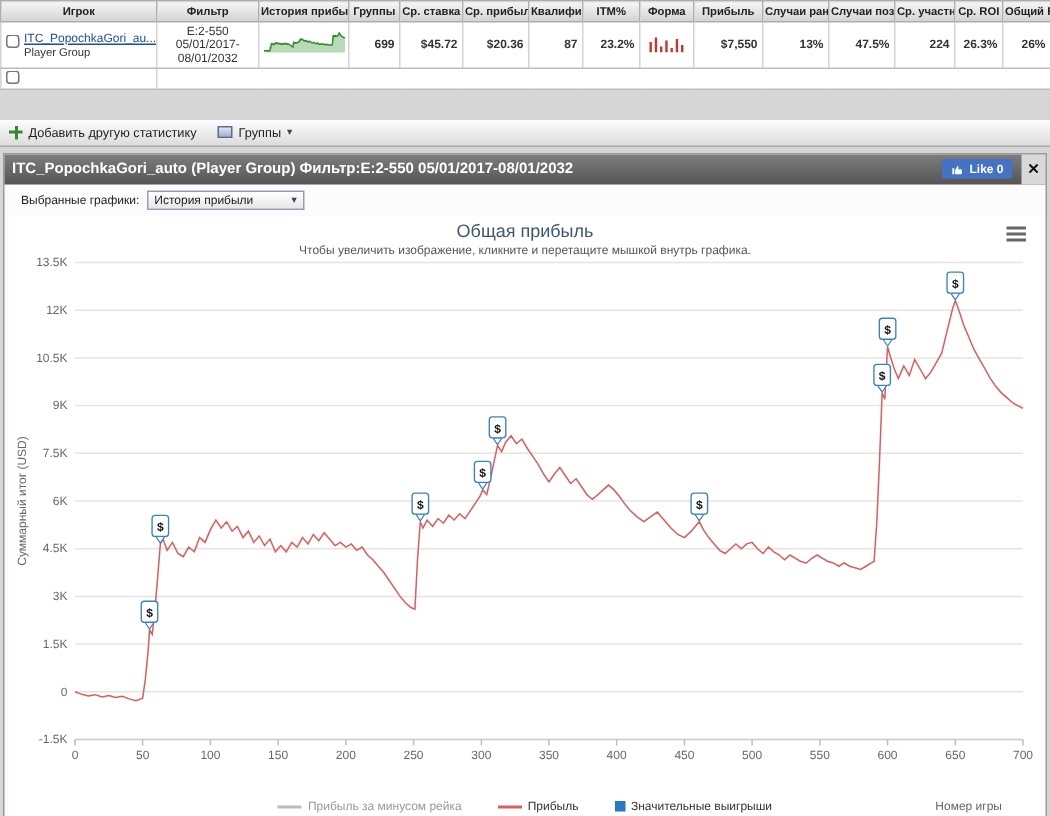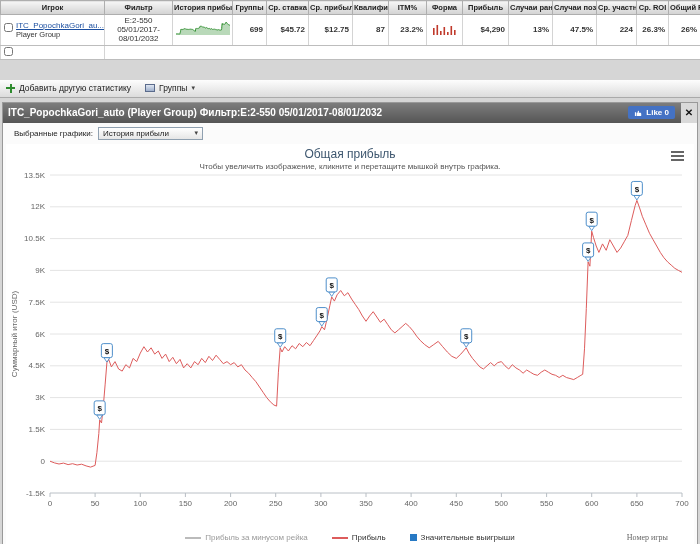--- a/index.html
+++ b/index.html
@@ -62,21 +62,21 @@
   .tk { font-size:8px; fill:#666; font-family:"Liberation Sans",sans-serif; }
   .mk { font-size:8px; font-weight:bold; fill:#111; font-family:"Liberation Sans",sans-serif; }
   .legend { position:relative; display:flex; justify-content:center; align-items:center; gap:24px;
     font-size:8px; color:#333; height:14px; }
   .leg-item { display:flex; align-items:center; gap:4px; cursor:pointer; }
   .leg-line { width:16px; border-top:2px solid; display:inline-block; }
   .leg-line.gray { border-color:#bbb; }
   .leg-line.red { border-color:var(--profit-red); }
   .leg-sq { width:7px; height:7px; background:var(--win-blue); display:inline-block; }
   .leg-muted { color:#999; }
-  .x-axis-title { position:absolute; right:26px; top:2px; font-size:8px; color:#666;font-family:Liberation Serif, serif; }
+  .x-axis-title { position:absolute; right:26px; top:2px; font-size:8px; color:#666; }
 </style>
 </head>
 <body>
 
 <table class="stats-table">
   <colgroup>
     <col style="width:104px">
       <col style="width:68px">
       <col style="width:60px">
       <col style="width:34px">
@@ -124,35 +124,35 @@
       </td>
       <td class="filter-cell">E:2-550 05/01/2017- 08/01/2032</td>
       <td>
         <svg id="spark" width="54" height="15">
             <polygon points="0,14 0.0,12.7 0.4,12.8 0.8,12.9 1.2,12.8 1.5,12.9 1.9,12.8 2.3,12.9 2.7,12.9 3.1,12.9 3.5,13.0 3.9,12.9 4.0,12.4 4.2,11.5 4.2,10.9 4.4,11.0 4.6,10.3 4.7,9.3 4.9,8.3 5.0,8.2 5.2,8.5 5.6,8.2 5.9,8.6 6.2,8.7 6.5,8.4 6.8,8.5 7.1,8.1 7.4,8.2 7.7,7.9 8.0,7.6 8.3,7.8 8.6,7.6 8.9,7.9 9.3,7.8 9.6,8.1 9.9,7.9 10.2,8.2 10.5,8.1 10.8,8.3 11.1,8.2 11.4,8.5 11.7,8.3 12.0,8.5 12.3,8.2 12.7,8.4 13.0,8.1 13.3,8.3 13.6,8.0 13.9,8.2 14.2,8.0 14.5,8.2 14.8,8.3 15.1,8.2 15.4,8.4 15.7,8.3 16.0,8.5 16.4,8.4 16.7,8.6 17.0,8.8 17.3,9.0 17.6,9.2 17.9,9.4 18.2,9.6 18.5,9.9 18.8,10.1 19.1,10.2 19.4,10.3 19.5,8.7 19.7,7.6 19.8,7.8 20.1,7.6 20.4,7.8 20.7,7.5 21.0,7.7 21.3,7.4 21.6,7.6 21.9,7.4 22.2,7.5 22.5,7.3 22.8,7.1 23.1,6.9 23.2,6.7 23.5,6.8 23.7,6.3 23.9,5.7 24.1,5.3 24.3,5.5 24.5,5.2 24.8,5.1 25.1,5.3 25.5,5.1 25.8,5.4 26.1,5.7 26.4,5.9 26.7,6.2 27.0,6.4 27.3,6.2 27.6,6.0 27.9,6.2 28.2,6.5 28.5,6.3 28.9,6.6 29.2,6.8 29.5,7.0 29.8,6.8 30.1,6.7 30.4,6.5 30.7,6.7 31.0,6.9 31.3,7.1 31.6,7.3 32.0,7.5 32.4,7.6 32.8,7.5 33.2,7.3 33.6,7.6 33.9,7.8 34.3,8.0 34.7,8.1 35.1,7.9 35.3,7.8 35.6,7.6 35.8,7.9 36.1,8.1 36.4,8.3 36.7,8.5 37.0,8.6 37.3,8.4 37.6,8.3 38.0,8.4 38.3,8.3 38.6,8.2 38.9,8.4 39.2,8.6 39.5,8.4 39.8,8.5 40.1,8.6 40.4,8.8 40.7,8.6 41.0,8.7 41.3,8.8 41.7,8.9 42.0,8.7 42.3,8.6 42.6,8.7 42.9,8.8 43.2,8.9 43.5,9.0 43.8,8.9 44.1,9.0 44.4,9.0 44.7,9.1 45.1,9.0 45.4,8.9 45.5,8.8 45.7,7.7 45.8,5.9 46.0,3.8 46.1,4.0 46.3,2.4 46.4,2.7 46.7,3.1 46.9,3.3 47.2,3.0 47.5,3.2 47.8,2.8 48.1,3.1 48.4,3.3 48.8,3.1 49.1,2.9 49.4,2.6 49.7,1.9 50.0,1.2 50.1,1.0 50.4,1.3 50.6,1.7 50.9,2.1 51.2,2.5 51.5,2.8 51.8,3.1 52.1,3.3 52.5,3.6 52.8,3.8 53.1,3.9 53.4,4.1 53.7,4.1 54.0,4.2 54,14" fill="rgba(80,160,80,.4)"></polygon>
             <polyline points="0.0,12.7 0.4,12.8 0.8,12.9 1.2,12.8 1.5,12.9 1.9,12.8 2.3,12.9 2.7,12.9 3.1,12.9 3.5,13.0 3.9,12.9 4.0,12.4 4.2,11.5 4.2,10.9 4.4,11.0 4.6,10.3 4.7,9.3 4.9,8.3 5.0,8.2 5.2,8.5 5.6,8.2 5.9,8.6 6.2,8.7 6.5,8.4 6.8,8.5 7.1,8.1 7.4,8.2 7.7,7.9 8.0,7.6 8.3,7.8 8.6,7.6 8.9,7.9 9.3,7.8 9.6,8.1 9.9,7.9 10.2,8.2 10.5,8.1 10.8,8.3 11.1,8.2 11.4,8.5 11.7,8.3 12.0,8.5 12.3,8.2 12.7,8.4 13.0,8.1 13.3,8.3 13.6,8.0 13.9,8.2 14.2,8.0 14.5,8.2 14.8,8.3 15.1,8.2 15.4,8.4 15.7,8.3 16.0,8.5 16.4,8.4 16.7,8.6 17.0,8.8 17.3,9.0 17.6,9.2 17.9,9.4 18.2,9.6 18.5,9.9 18.8,10.1 19.1,10.2 19.4,10.3 19.5,8.7 19.7,7.6 19.8,7.8 20.1,7.6 20.4,7.8 20.7,7.5 21.0,7.7 21.3,7.4 21.6,7.6 21.9,7.4 22.2,7.5 22.5,7.3 22.8,7.1 23.1,6.9 23.2,6.7 23.5,6.8 23.7,6.3 23.9,5.7 24.1,5.3 24.3,5.5 24.5,5.2 24.8,5.1 25.1,5.3 25.5,5.1 25.8,5.4 26.1,5.7 26.4,5.9 26.7,6.2 27.0,6.4 27.3,6.2 27.6,6.0 27.9,6.2 28.2,6.5 28.5,6.3 28.9,6.6 29.2,6.8 29.5,7.0 29.8,6.8 30.1,6.7 30.4,6.5 30.7,6.7 31.0,6.9 31.3,7.1 31.6,7.3 32.0,7.5 32.4,7.6 32.8,7.5 33.2,7.3 33.6,7.6 33.9,7.8 34.3,8.0 34.7,8.1 35.1,7.9 35.3,7.8 35.6,7.6 35.8,7.9 36.1,8.1 36.4,8.3 36.7,8.5 37.0,8.6 37.3,8.4 37.6,8.3 38.0,8.4 38.3,8.3 38.6,8.2 38.9,8.4 39.2,8.6 39.5,8.4 39.8,8.5 40.1,8.6 40.4,8.8 40.7,8.6 41.0,8.7 41.3,8.8 41.7,8.9 42.0,8.7 42.3,8.6 42.6,8.7 42.9,8.8 43.2,8.9 43.5,9.0 43.8,8.9 44.1,9.0 44.4,9.0 44.7,9.1 45.1,9.0 45.4,8.9 45.5,8.8 45.7,7.7 45.8,5.9 46.0,3.8 46.1,4.0 46.3,2.4 46.4,2.7 46.7,3.1 46.9,3.3 47.2,3.0 47.5,3.2 47.8,2.8 48.1,3.1 48.4,3.3 48.8,3.1 49.1,2.9 49.4,2.6 49.7,1.9 50.0,1.2 50.1,1.0 50.4,1.3 50.6,1.7 50.9,2.1 51.2,2.5 51.5,2.8 51.8,3.1 52.1,3.3 52.5,3.6 52.8,3.8 53.1,3.9 53.4,4.1 53.7,4.1 54.0,4.2" fill="none" stroke="#2f8f2f" stroke-width="1"></polyline>
           </svg>
       </td>
       <td class="num">699</td>
       <td class="num">$45.72</td>
-      <td class="num">$12.75</td>
+      <td class="num">$20.36</td>
       <td class="num">87</td>
       <td class="num">23.2%</td>
       <td>
         <svg id="form-bars" width="26" height="12">
             <rect x="1" y="5" width="1.6" height="7" fill="#c0392b"></rect>
             <rect x="4.5" y="2" width="1.6" height="10" fill="#c0392b"></rect>
             <rect x="8" y="8" width="1.6" height="4" fill="#c0392b"></rect>
             <rect x="11.5" y="4" width="1.6" height="8" fill="#c0392b"></rect>
             <rect x="15" y="9" width="1.6" height="3" fill="#c0392b"></rect>
             <rect x="18.5" y="3" width="1.6" height="9" fill="#c0392b"></rect>
             <rect x="22" y="7" width="1.6" height="5" fill="#c0392b"></rect>
           </svg>
       </td>
-      <td class="num">$4,290</td>
+      <td class="num">$7,550</td>
       <td class="num">13%</td>
       <td class="num">47.5%</td>
       <td class="num">224</td>
       <td class="num">26.3%</td>
       <td class="num">26%</td>
     </tr>
     <tr class="empty-row">
       <td class="player-cell"><input type="checkbox" style=""></td>
       <td colspan="14"></td>
     </tr>

